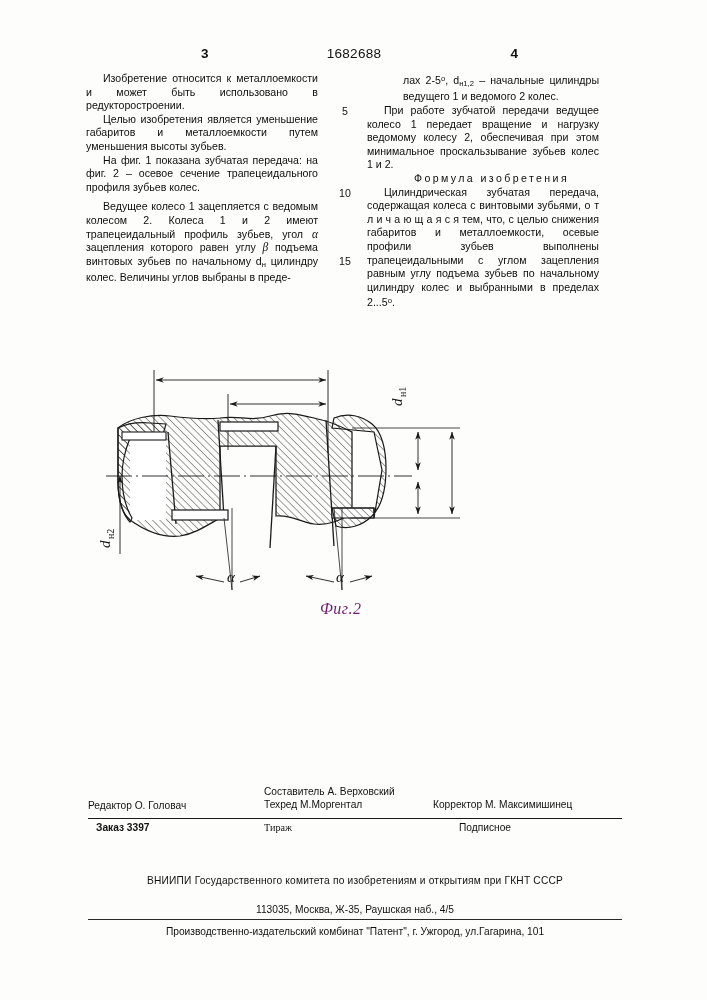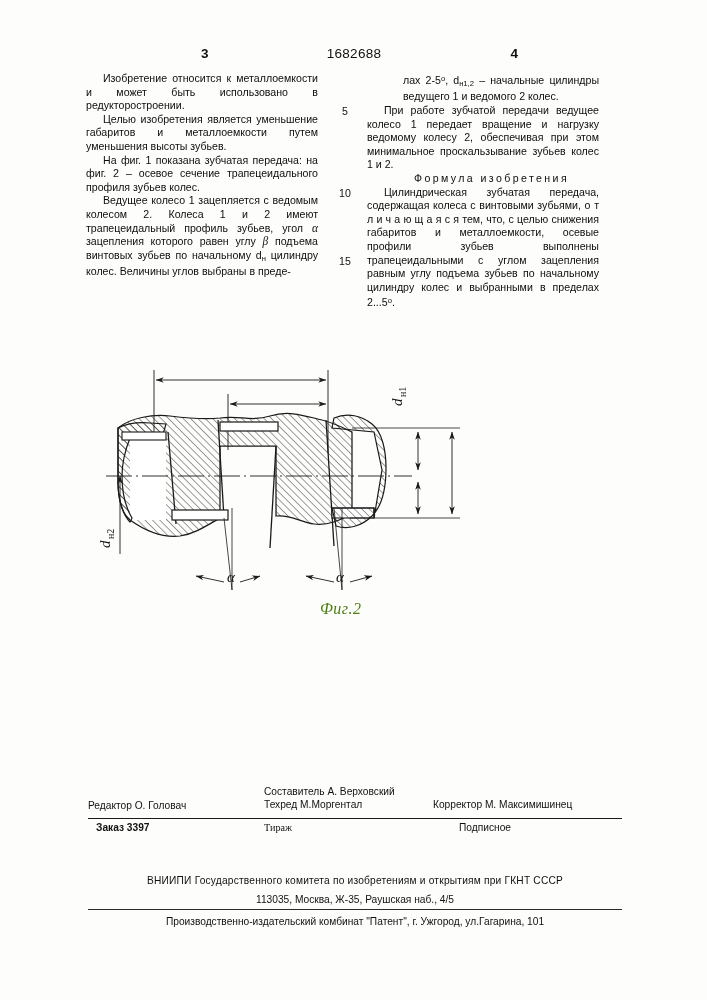--- a/index.html
+++ b/index.html
@@ -72,21 +72,21 @@
     color: #0d0d0d;
   }
   .col.left  { left: 0px; }
   .col.right { left: 281px; }
 
   .col p {
     margin: 0 0 0 0;
     text-indent: 17px;
   }
   .col p.noind { text-indent: 0; margin-left: 36px; }
-  .col p.gap   { margin-top: 0; }
+  .col p.gap   { margin-top: 6px; }
 
   .centered-head {
     text-align: center;
     letter-spacing: 2.4px;
     margin-top: 3px;
     text-indent: 0;
   }
 
   
   .linenums {
@@ -120,21 +120,21 @@
     width: 510px;
     height: 285px;
   }
   .fig-caption {
     position: absolute;
     left: 320px;
     top: 600px;
     font-family: "Liberation Serif", serif;
     font-style: italic;
     font-size: 16px;
-    color: #4d7c0f;
+    color: #701a75;
     letter-spacing: 0.5px;
   }
 
   
   .footer {
     position: absolute;
     left: 88px;
     top: 786px;
     width: 534px;
     font-size: 10.2px;
@@ -156,21 +156,21 @@
   }
   .rule.thin { height: 1px; background: #2a2a2a; }
 
   .f-row2 { position: relative; height: 13px; }
   .f-order  { position: absolute; left: 8px;   top: 0px; font-weight: bold; }
   .f-tirazh { position: absolute; left: 176px; top: 0px; font-family: Liberation Serif, serif; }
   .f-podpis { position: absolute; left: 345px; top: 0px; margin-left: 26px; }
 
   .f-center { text-align: center; }
   .f-vniipi { margin-top: 1px; }
-  .f-addr   { margin-top: 8px; }
+  .f-addr   { margin-top: 18px; }
   .f-plant  { margin-top: 6px; text-align: center; }
 
   .spk { letter-spacing: 0.2px; margin-top: 40px; }
 </style>
 </head>
 <body>
 
 <div class="page">
 
   <div class="pg-header">

